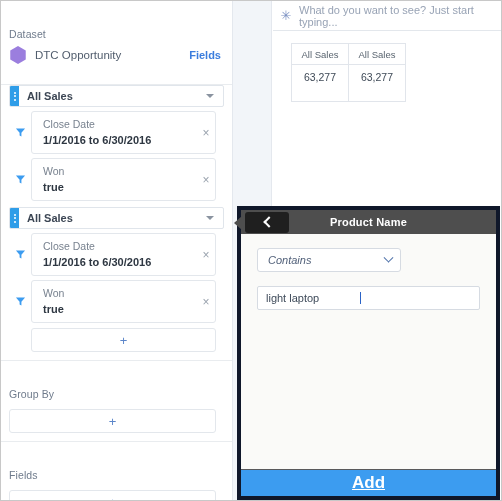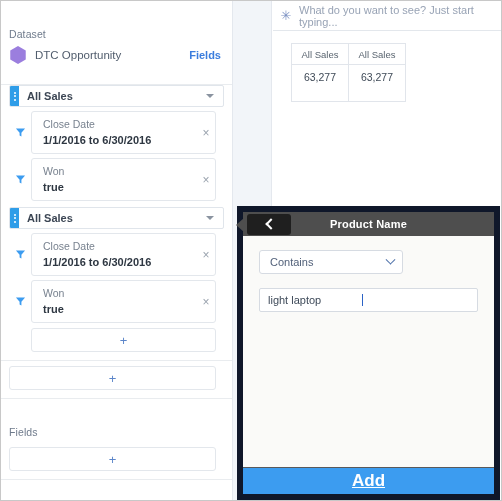--- a/index.html
+++ b/index.html
@@ -251,21 +251,21 @@
   }
 
   
   .dialog {
     position: absolute;
     left: 236px;
     top: 205px;
     width: 263px;
     height: 294px;
     box-sizing: border-box;
-    border: 6px solid #0f172a;
+    border: 4px solid #0f172a;
     background: #fafaf8;
     display: flex;
     flex-direction: column;
     z-index: 20;
   }
   .dialog-header {
     position: relative;
     height: 24px;
     background: #4e4e4e;
     display: flex;
@@ -316,20 +316,21 @@
     height: 24px;
     background: #ffffff;
     border: 1px solid #d6dbe2;
     border-radius: 3px;
     display: flex;
     align-items: center;
     padding: 0 8px 0 10px;
     box-sizing: border-box;
     cursor: pointer;
     width: 144px;
+    font-style: italic;
   }
   .select-value {
     flex: 1 1 auto;
     font-size: 11px;
     color: #52617a;
   }
   .chev-down {
     width: 6px; height: 6px;
     border-right: 1.6px solid #4b6fa8;
     border-bottom: 1.6px solid #4b6fa8;
@@ -471,20 +472,21 @@
           </div>
           <div class="xbtn">×</div>
         </div>
       </div>
 
       <div class="add-box">+</div>
     </div>
 
     <div class="divider"></div>
 
+    <div class="section-label">Group By</div>
     <div class="pill-wrap">
       <div class="add-box wide" style="margin-left:0;">+</div>
     </div>
 
     <div class="divider"></div>
 
     <div class="section-label">Fields</div>
     <div class="pill-wrap">
       <div class="add-box wide" style="margin-left:0;">+</div>
     </div>

